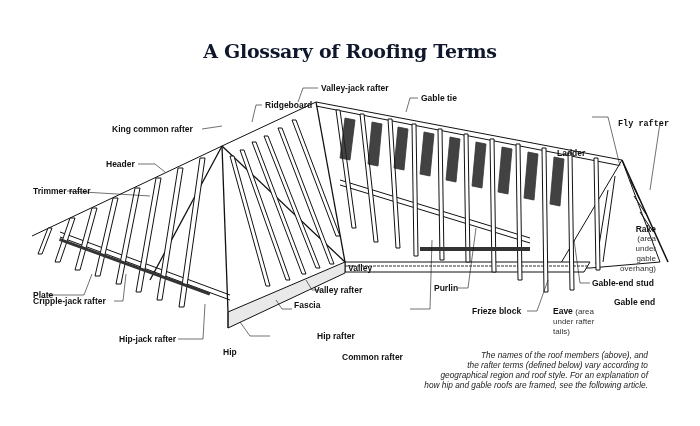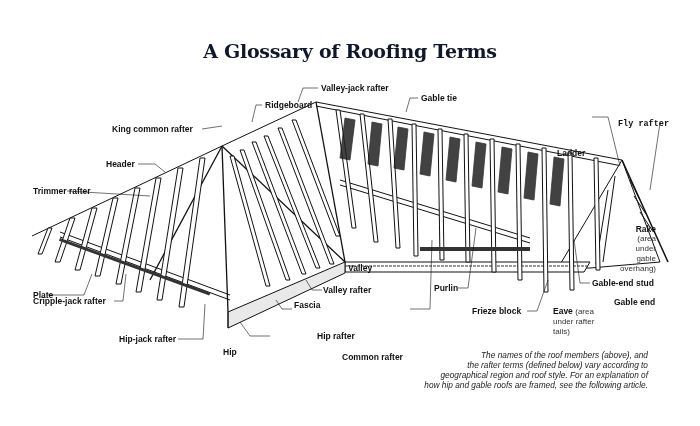--- a/index.html
+++ b/index.html
@@ -136,21 +136,21 @@
 <div class="lbl stack" style="left:620px;top:224px;width:36px;">
   <div>Rake</div>
   <div class="sub">(area</div>
   <div class="sub">under</div>
   <div class="sub">gable</div>
   <div class="sub">overhang)</div>
 </div>
 
 <div class="lbl" style="left:348px;top:263px;">Valley</div>
 <div class="lbl" style="left:33px;top:290px;">Plate</div>
-<div class="lbl" style="left:323px;top:285px;">Valley rafter</div>
+<div class="lbl" style="left:314px;top:285px;">Valley rafter</div>
 <div class="lbl" style="left:434px;top:283px;">Purlin</div>
 <div class="lbl" style="left:592px;top:278px;">Gable-end stud</div>
 <div class="lbl" style="left:33px;top:296px;">Cripple-jack rafter</div>
 <div class="lbl" style="left:294px;top:300px;">Fascia</div>
 <div class="lbl" style="left:342px;top:304px;margin-top:48px;">Common rafter</div>
 <div class="lbl" style="left:472px;top:306px;">Frieze block</div>
 
 <div class="lbl" style="left:553px;top:306px;">
   <div><span>Eave</span> <span class="sub">(area</span></div>
   <div class="sub">under rafter</div>

